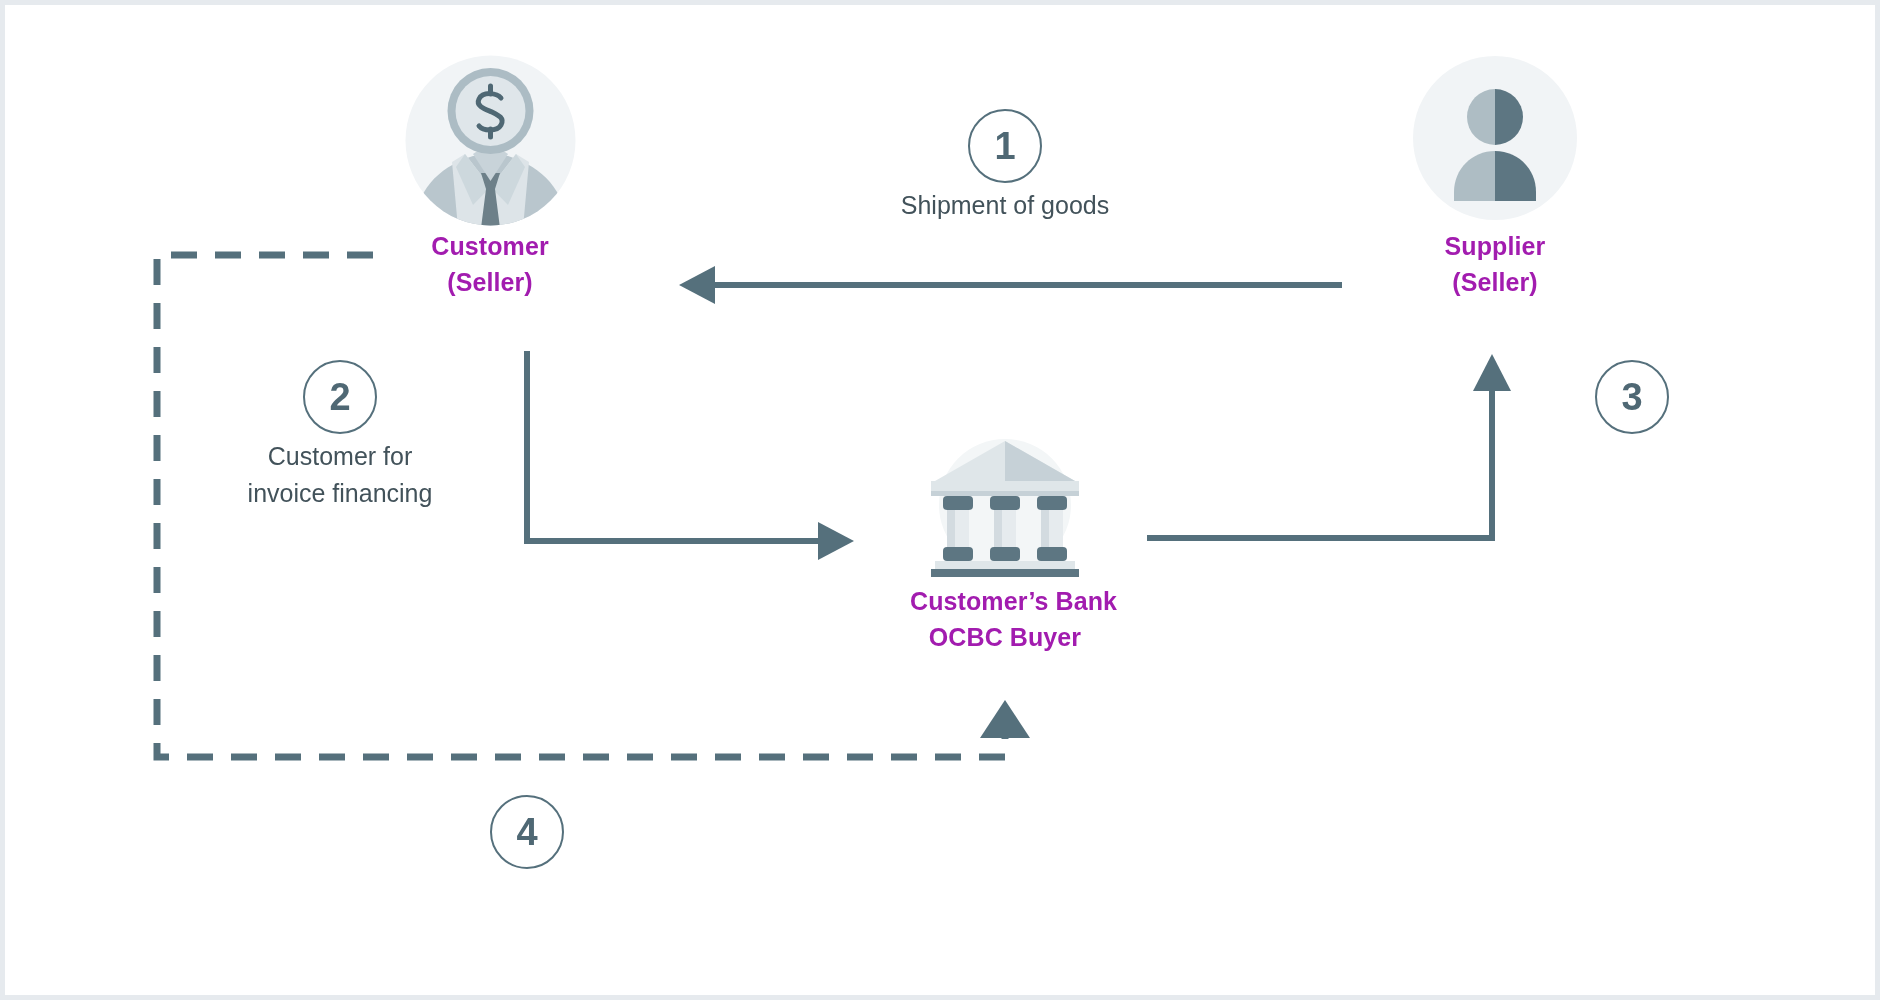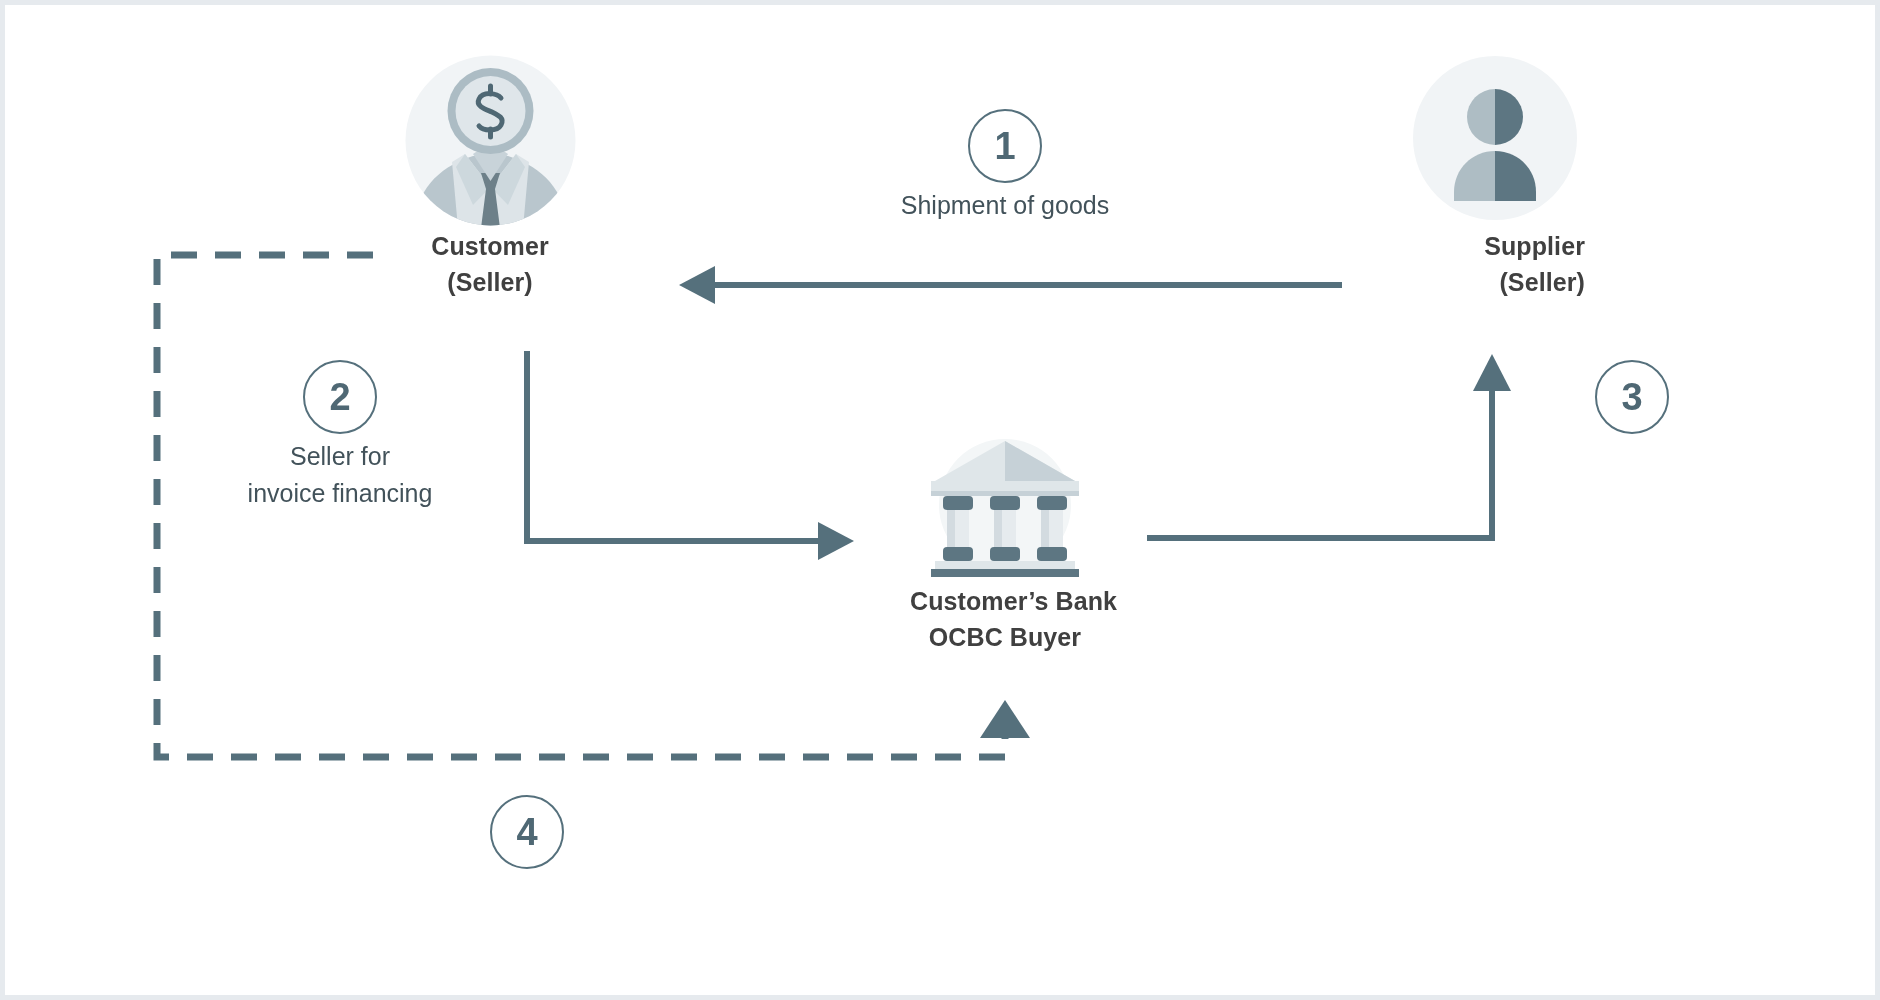--- a/index.html
+++ b/index.html
@@ -34,21 +34,21 @@
     text-align: center;
   }
   .node-icon {
     position: relative;
     margin: 0 auto;
   }
   .node-label {
     font-weight: bold;
     font-size: 25px;
     line-height: 36px;
-    color: #404040;
+    color: #a21caf;
     letter-spacing: 0.1px;
     white-space: nowrap;
   }
   
   .step {
     position: absolute;
     text-align: center;
   }
   .step-circle {
     width: 74px;
@@ -132,21 +132,21 @@
           <path d="M 98 45 C 94 40 80 38 76 46 C 72 54 85 57 89 59 C 95 62 102 65 98 72 C 94 79 80 78 76 73"></path>
           <line x1="87.5" y1="33" x2="87.5" y2="41"></line>
           <line x1="87.5" y1="76" x2="87.5" y2="84"></line>
         </g>
       </svg>
     </div>
     <div class="node-label">Customer</div>
     <div class="node-label">(Seller)</div>
   </div>
 
-  <div class="node" style="left:1400px; top:48px; width:180px;text-align:right;">
+  <div class="node" style="left:1400px; top:48px; width:180px;">
     <div class="node-icon" style="width:170px;height:175px;">
       <svg width="170" height="175" viewBox="0 0 170 175" xmlns="http://www.w3.org/2000/svg">
         <circle cx="85" cy="85" r="82" fill="#f1f4f6"></circle>
 
         <path d="M 85 36 A 28 28 0 0 0 85 92 Z" fill="#aebdc4"></path>
 
         <path d="M 85 36 A 28 28 0 0 1 85 92 Z" fill="#5d7682"></path>
 
         <path d="M 85 98 C 62 98 44 116 44 139 L 44 148 L 85 148 Z" fill="#aebdc4"></path>
 
@@ -191,21 +191,21 @@
     <div class="node-label">OCBC Buyer</div>
   </div>
 
   <div class="step" style="left:830px; top:104px; width:340px;">
     <div class="step-circle">1</div>
     <div class="step-text">Shipment of goods</div>
   </div>
 
   <div class="step" style="left:200px; top:355px; width:270px;">
     <div class="step-circle">2</div>
-    <div class="step-text">Seller for
+    <div class="step-text">Customer for
 invoice financing</div>
   </div>
 
   <div class="step" style="left:1492px; top:355px; width:270px;">
     <div class="step-circle">3</div>
   </div>
 
   <div class="step" style="left:302px; top:790px; width:440px;">
     <div class="step-circle">4</div>
   </div>

